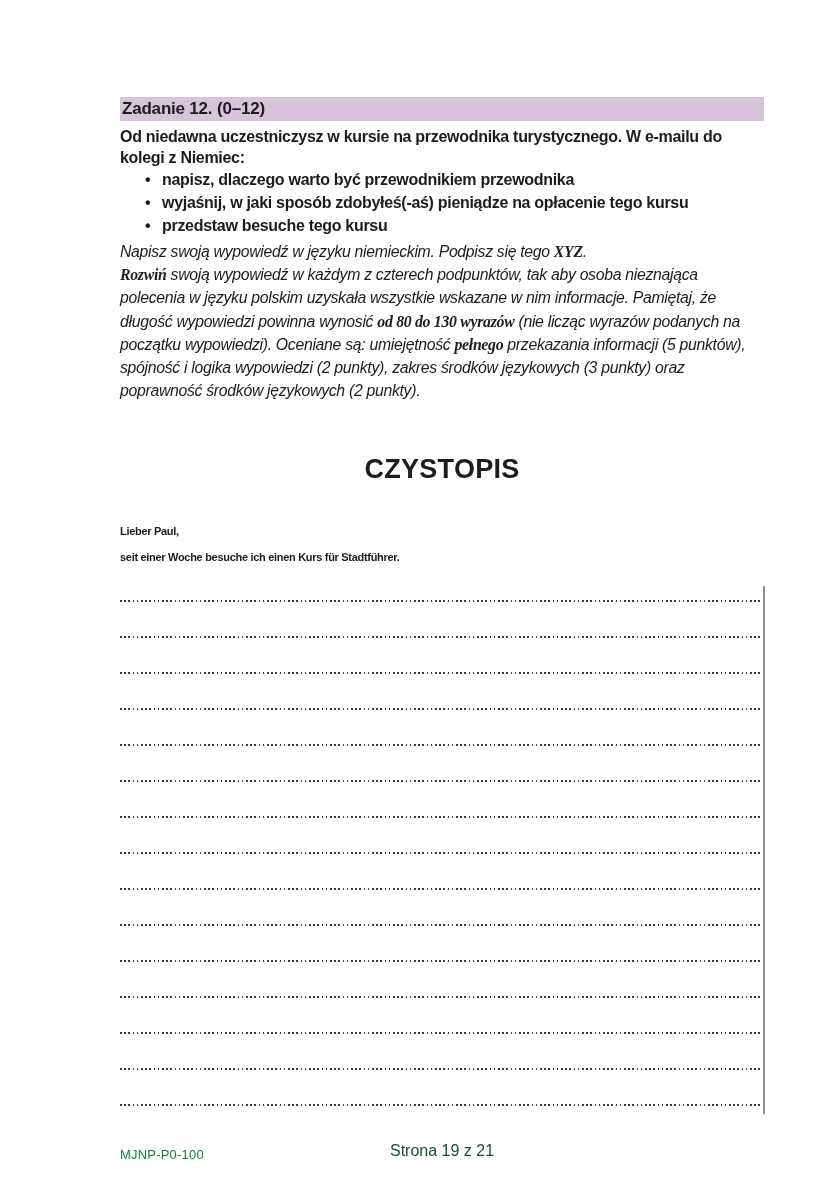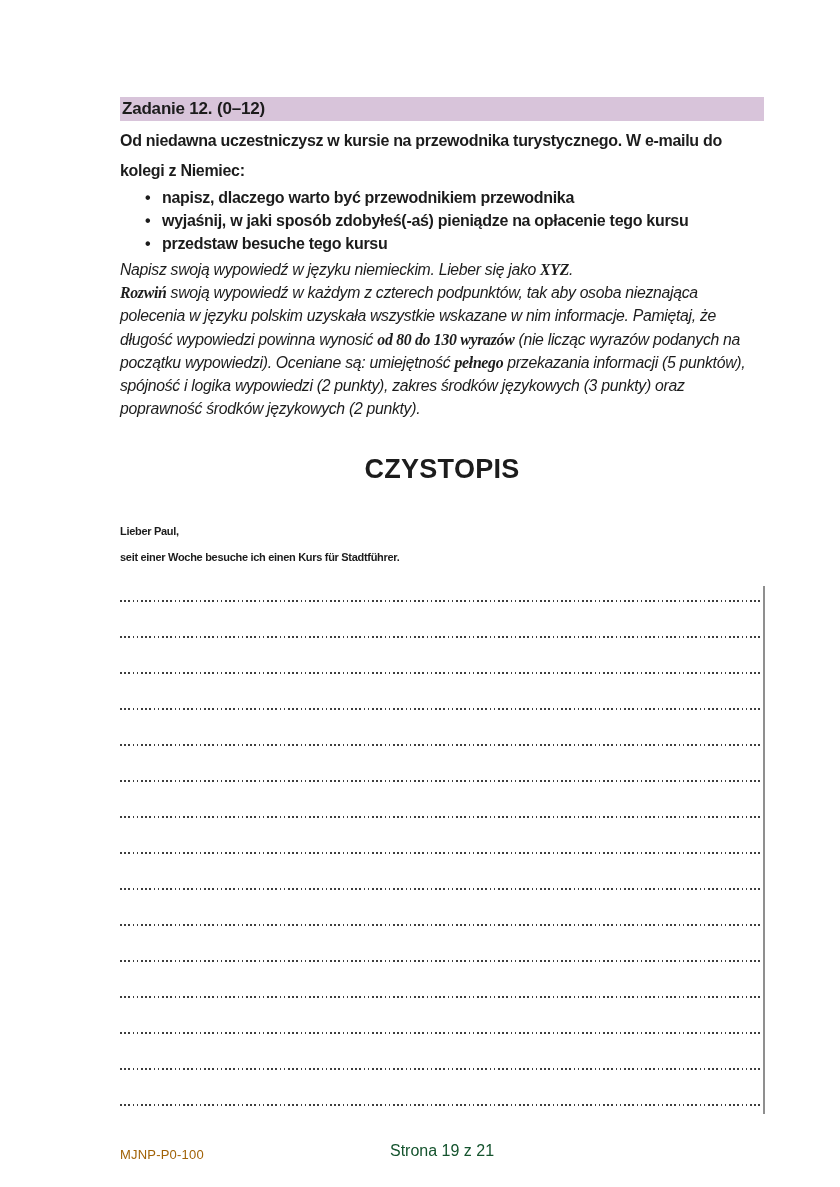--- a/index.html
+++ b/index.html
@@ -31,21 +31,21 @@
     font-size: 17px;
     line-height: 24px;
     height: 24px;
     padding-left: 2px;
     letter-spacing: -0.2px;
   }
   .intro {
     margin: 5px 0 0 0;
     font-weight: bold;
     font-size: 16px;
-    line-height: 30px;
+    line-height: 21px;
     letter-spacing: -0.3px;
   }
   ul.bullets {
     list-style: none;
     margin: 0;
     padding: 0;
   }
   ul.bullets li {
     position: relative;
     font-weight: bold;
@@ -119,21 +119,21 @@
     position: absolute;
     left: 120px;
     top: 1118px;
     width: 644px;
   }
   .footer-code {
     position: absolute;
     left: 0;
     top: 5px;
     font-size: 13px;
-    color: #a16207;
+    color: #15803d;
     letter-spacing: 0.2px;
   }
   .footer-page {
     text-align: center;
     font-size: 16px;
     color: #14532d;
   }
 </style>
 </head>
 <body>
@@ -144,21 +144,21 @@
     <div class="task-header" style="background: rgb(216, 196, 218);">Zadanie 12. (0–12)</div>
 
     <p class="intro">Od niedawna uczestniczysz w kursie na przewodnika turystycznego. W e-mailu do kolegi z Niemiec:</p>
 
     <ul class="bullets">
       <li>napisz, dlaczego warto być przewodnikiem przewodnika</li>
       <li>wyjaśnij, w jaki sposób zdobyłeś(-aś) pieniądze na opłacenie tego kursu</li>
       <li>przedstaw besuche tego kursu</li>
     </ul>
 
-    <p class="instr"><span>Napisz swoją wypowiedź w języku niemieckim. Lieber się jako </span><b>XYZ</b><span>.</span></p>
+    <p class="instr"><span>Napisz swoją wypowiedź w języku niemieckim. Podpisz się tego </span><b>XYZ</b><span>.</span></p>
 
     <p class="instr" style="margin-top:0;"><b>Rozwiń</b><span> swoją wypowiedź w każdym z czterech podpunktów, tak aby osoba nieznająca polecenia w języku polskim uzyskała wszystkie wskazane w nim informacje. Pamiętaj, że długość wypowiedzi powinna wynosić </span><b>od 80 do 130 wyrazów</b><span> (nie licząc wyrazów podanych na początku wypowiedzi). Oceniane są: umiejętność </span><b>pełnego</b><span> przekazania informacji (5 punktów), spójność i logika wypowiedzi (2 punkty), zakres środków językowych (3 punkty) oraz poprawność środków językowych (2 punkty).</span></p>
   </div>
 
   <div class="czystopis">CZYSTOPIS</div>
 
   <div class="greeting">
     <div>Lieber Paul,</div>
     <div>seit einer Woche besuche ich einen Kurs für Stadtführer.</div>
   </div>

